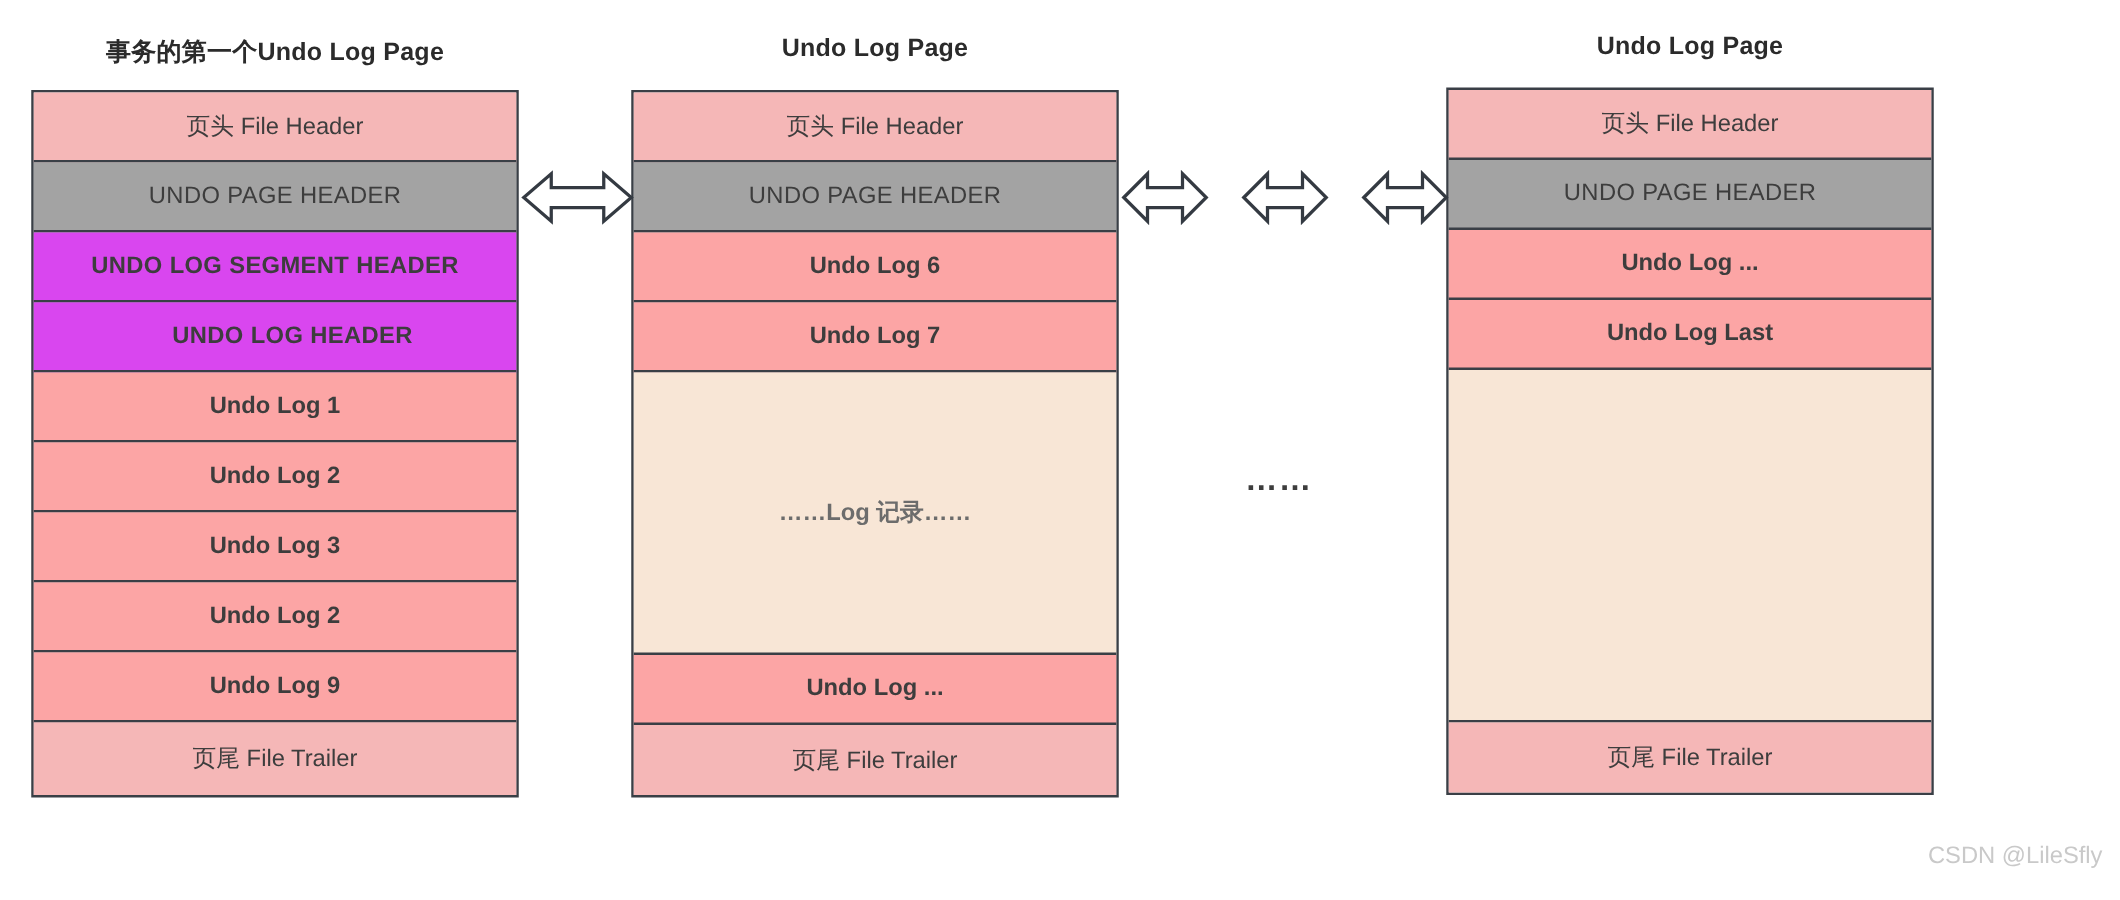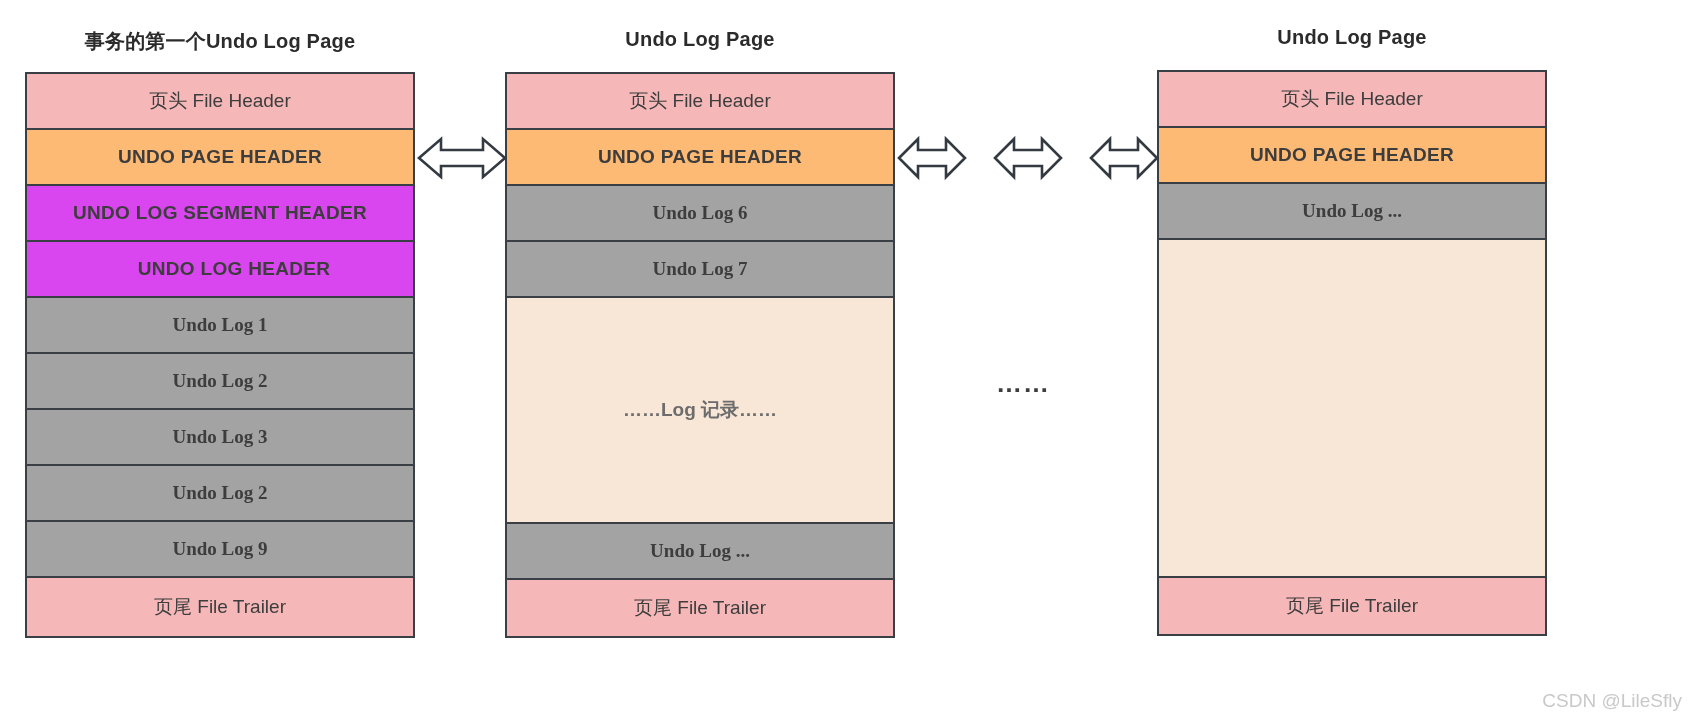--- a/index.html
+++ b/index.html
@@ -27,38 +27,38 @@
     position:relative;
     display:flex;align-items:center;justify-content:center;
     box-sizing:border-box;
     border-bottom:2px solid #3a3f46;
     font-size:19px;color:#3d3d3d;
     text-align:center;
     overflow:hidden;
   }
   .row:last-child{border-bottom:none;}
   .row.header,.row.trailer{background:#f5b7b7;font-weight:400;color:#3d3d3d;}
-  .row.pageheader{background:#fdba74;font-weight:bold;letter-spacing:.3px;}
+  .row.pageheader{background:#a3a3a3;font-weight:normal;letter-spacing:.3px;}
   .row.segheader,.row.logheader{background:#d946ef;font-weight:bold;letter-spacing:.3px;}
-  .row.log{background:#a3a3a3;font-weight:bold;font-family:Liberation Serif, serif;}
+  .row.log{background:#fca5a5;font-weight:bold;}
   .row.blank{background:#f8e6d6;font-weight:bold;color:#6c6c6c;}
 
   
   .arrow{position:absolute;}
   .arrow svg{display:block;overflow:visible;}
 
   
   .ellipsis{
     position:absolute;font-size:26px;font-weight:bold;color:#3d3d3d;
     letter-spacing:1px;white-space:nowrap;
   }
 
   
   .watermark{
-    position:absolute;right:14px;bottom:8px;
+    position:absolute;right:14px;bottom:24px;
     font-size:19px;color:#c9c9c9;white-space:nowrap;
   }
 </style>
 </head>
 <body>
 
 <div class="stage">
 
   <div class="col" style="left:25px;top:28px;width:390px;height:610px;">
     <div class="col-title" style="top:0px;">事务的第一个Undo Log Page</div>
@@ -88,20 +88,21 @@
       <div class="row trailer" style="flex:0 0 56px;">页尾 File Trailer</div>
     </div>
   </div>
 
   <div class="col" style="left:1157px;top:26px;width:390px;height:610px;">
     <div class="col-title" style="top:0px;">Undo Log Page</div>
     <div class="page-box" style="top:44px;height:566px;">
       <div class="row header" style="flex:0 0 56px;">页头 File Header</div>
       <div class="row pageheader" style="flex:0 0 56px;">UNDO PAGE HEADER</div>
       <div class="row log" style="flex:0 0 56px;">Undo Log ...</div>
+      <div class="row log" style="flex:0 0 56px;">Undo Log Last</div>
       <div class="row blank" style="flex:1 1 auto;"></div>
       <div class="row trailer" style="flex:0 0 56px;">页尾 File Trailer</div>
     </div>
   </div>
 
   <div class="arrow" style="left:416px;top:136px;width:92px;height:44px;">
     <svg width="92" height="44" viewBox="0 0 92 44">
       <path d="M 3 22 L 25 3 L 25 14 L 67 14 L 67 3 L 89 22 L 67 41 L 67 30 L 25 30 L 25 41 Z" fill="#ffffff" stroke="#343a42" stroke-width="2.6" stroke-linejoin="miter"></path>
     </svg>
   </div>

